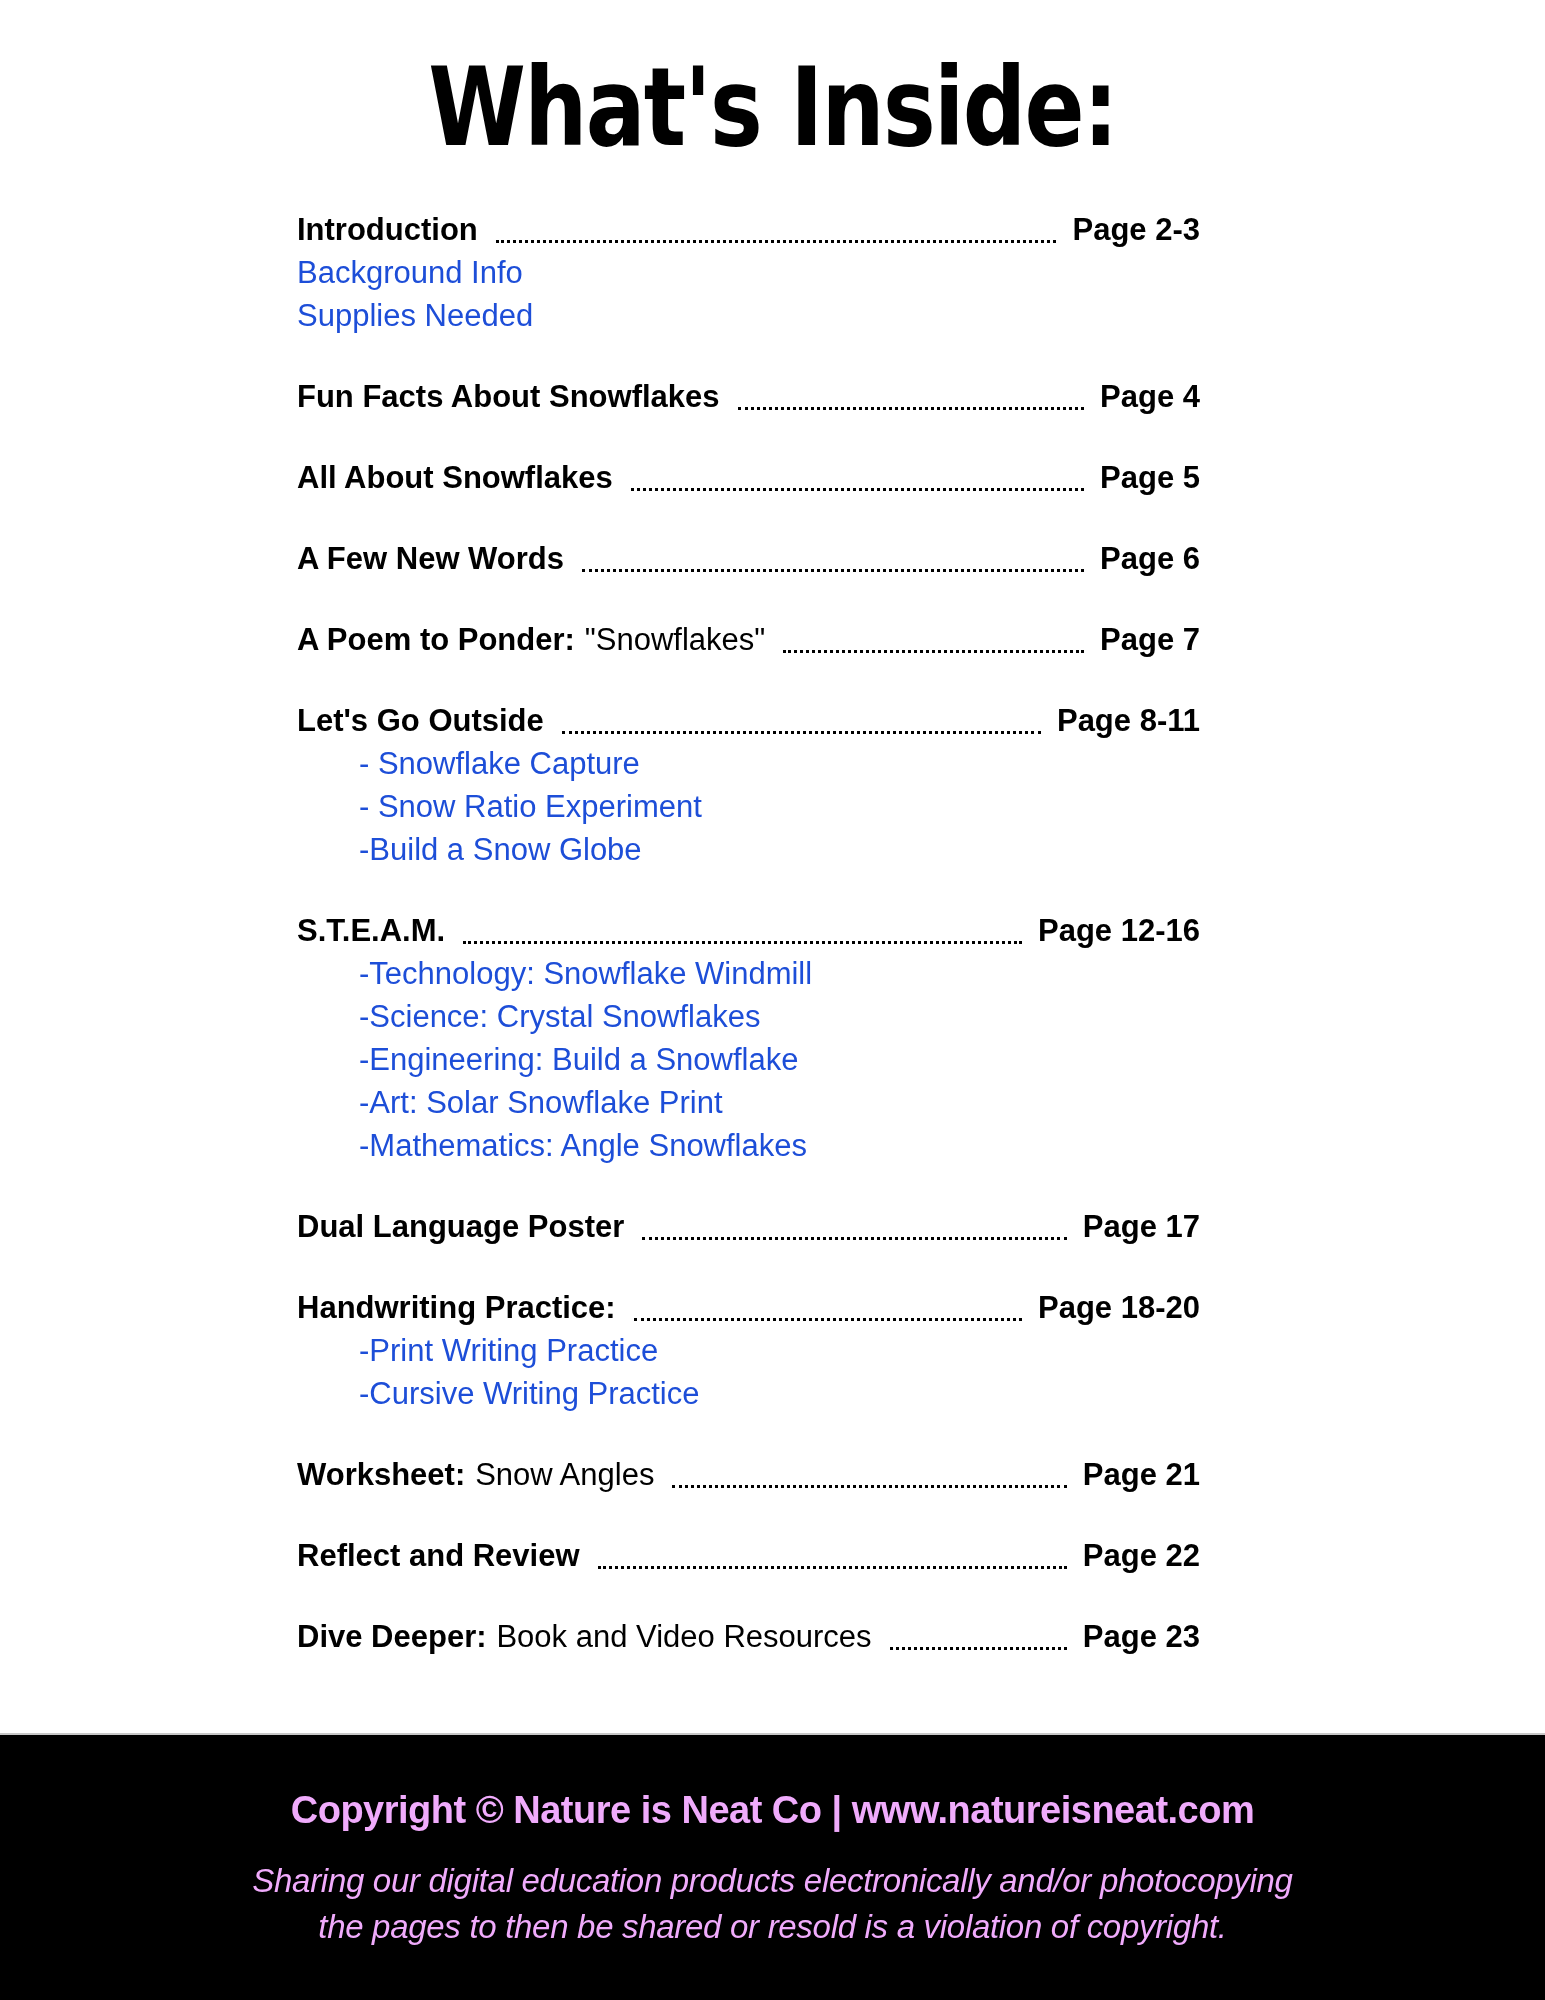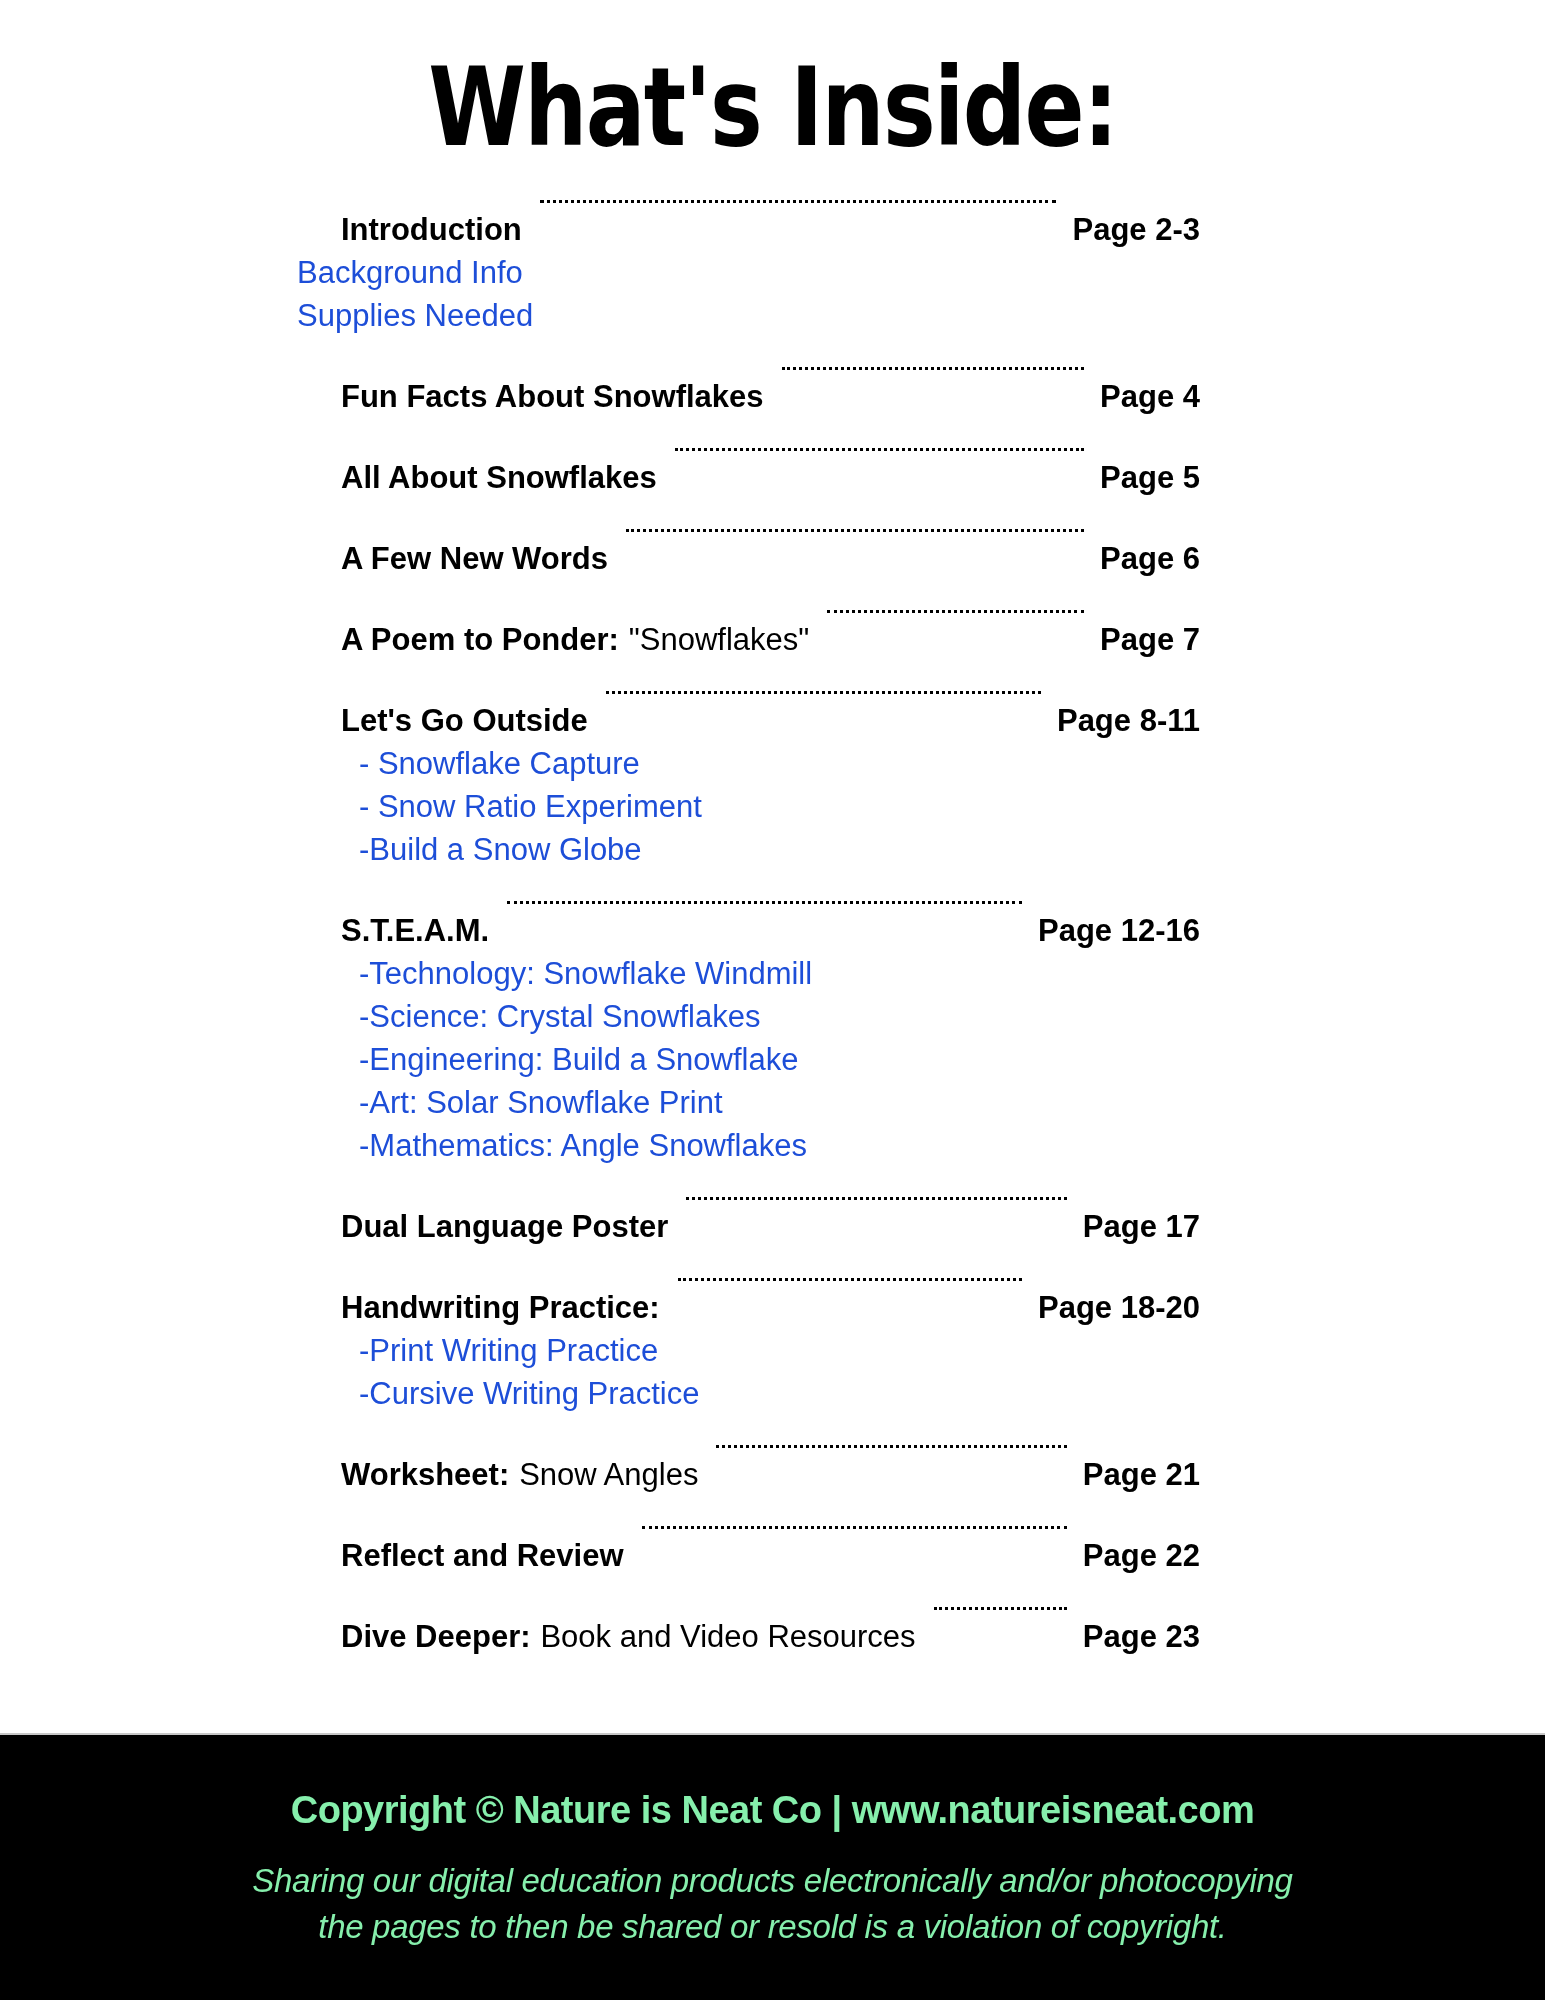--- a/index.html
+++ b/index.html
@@ -29,23 +29,22 @@
   
   .toc {
     margin: 34px 345px 0 297px;  
     font-size: 31px;
     line-height: 43px;
   }
   .toc-section + .toc-section { margin-top: 38px; }
 
   .toc-row {
     display: flex;
-    align-items: flex-start;
+    align-items: flex-end;
     height: 43px;
-    margin-left: 44px;
   }
   .entry-bold   { font-weight: 700; white-space: nowrap; }
   .entry-normal { margin-left: 0.32em; font-weight: 400; white-space: nowrap; }
   .leader {
     flex: 1 1 auto;
     min-width: 40px;
     margin: 0 16px 0 18px;
     border-bottom: 3px dotted #000;
     transform: translateY(-8px);
   }
@@ -53,21 +52,21 @@
 
   .toc-sub { font-weight: 400; color: #1d4ed8; }
   .toc-sub.indented { padding-left: 62px; }
 
   
   .footer {
     position: absolute;
     left: 0; right: 0; bottom: 0;
     top: 1733px;
     background: #000000;
-    color: #86efac;
+    color: #f0abfc;
     border-top: 2px solid #c7c7c7;
     text-align: center;
   }
   .footer-copyright {
     margin-top: 54px;
     font-size: 38px;
     font-weight: 700;
     letter-spacing: -0.5px;
     white-space: nowrap;
   }

